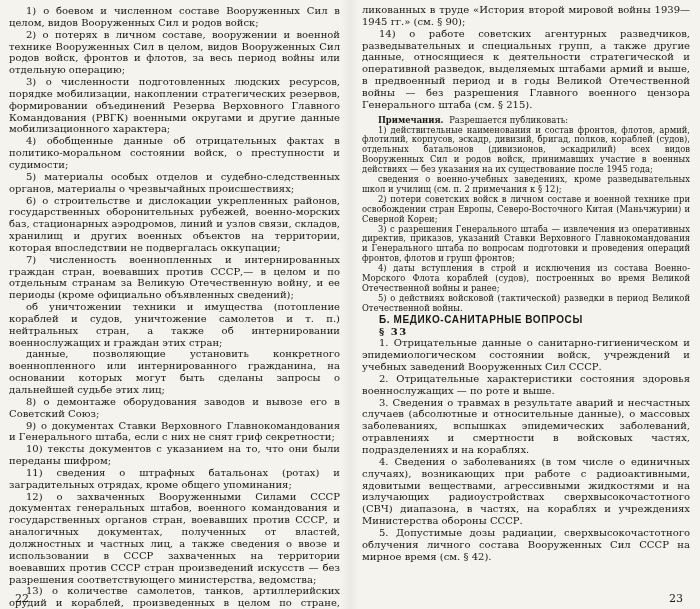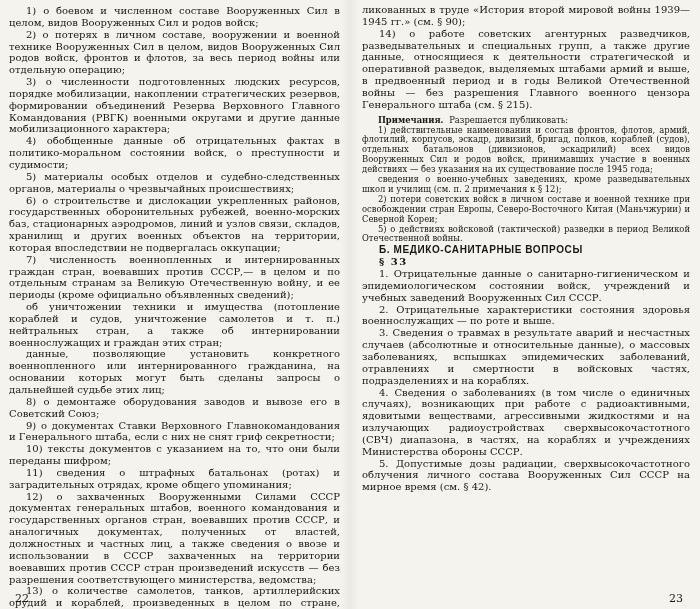--- a/index.html
+++ b/index.html
@@ -113,20 +113,22 @@
       <p>14) о работе советских агентурных разведчиков, разведывательных и специальных групп, а также другие данные, относящиеся к деятельности стратегической и оперативной разведок, выделяемых штабами армий и выше, в предвоенный период и в годы Великой Отечественной войны — без разрешения Главного военного цензора Генерального штаба (см. § 215).</p>
 
       <div class="notes">
         <p>
           <span class="notes-label">Примечания.</span>
           <span class="notes-intro-text">Разрешается публиковать:</span>
         </p>
         <p>1) действительные наименования и состав фронтов, флотов, армий, флотилий, корпусов, эскадр, дивизий, бригад, полков, кораблей (судов), отдельных батальонов (дивизионов, эскадрилий) всех видов Вооруженных Сил и родов войск, принимавших участие в военных действиях — без указания на их существование после 1945 года;</p>
         <p>сведения о военно-учебных заведениях, кроме разведывательных школ и училищ (см. п. 2 примечания к § 12);</p>
         <p>2) потери советских войск в личном составе и военной технике при освобождении стран Европы, Северо-Восточного Китая (Маньчжурии) и Северной Кореи;</p>
+        <p>3) с разрешения Генерального штаба — извлечения из оперативных директив, приказов, указаний Ставки Верховного Главнокомандования и Генерального штаба по вопросам подготовки и проведения операций фронтов, флотов и групп фронтов;</p>
+        <p>4) даты вступления в строй и исключения из состава Военно-Морского Флота кораблей (судов), построенных во время Великой Отечественной войны и ранее;</p>
         <p>5) о действиях войсковой (тактической) разведки в период Великой Отечественной войны.</p>
       </div>
 
       <p class="section-heading">Б. МЕДИКО-САНИТАРНЫЕ ВОПРОСЫ</p>
       <p class="para-heading">§ 33</p>
 
       <p>1. Отрицательные данные о санитарно-гигиеническом и эпидемиологическом состоянии войск, учреждений и учебных заведений Вооруженных Сил СССР.</p>
       <p>2. Отрицательные характеристики состояния здоровья военнослужащих — по роте и выше.</p>
       <p>3. Сведения о травмах в результате аварий и несчастных случаев (абсолютные и относительные данные), о массовых заболеваниях, вспышках эпидемических заболеваний, отравлениях и смертности в войсковых частях, подразделениях и на кораблях.</p>
       <p>4. Сведения о заболеваниях (в том числе о единичных случаях), возникающих при работе с радиоактивными, ядовитыми веществами, агрессивными жидкостями и на излучающих радиоустройствах сверхвысокочастотного (СВЧ) диапазона, в частях, на кораблях и учреждениях Министерства обороны СССР.</p>

